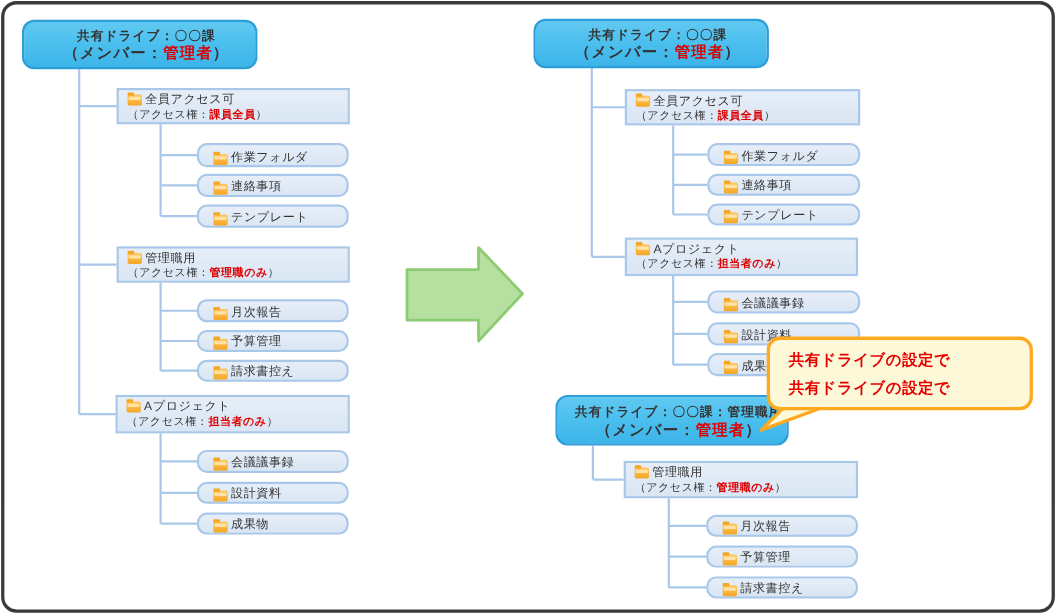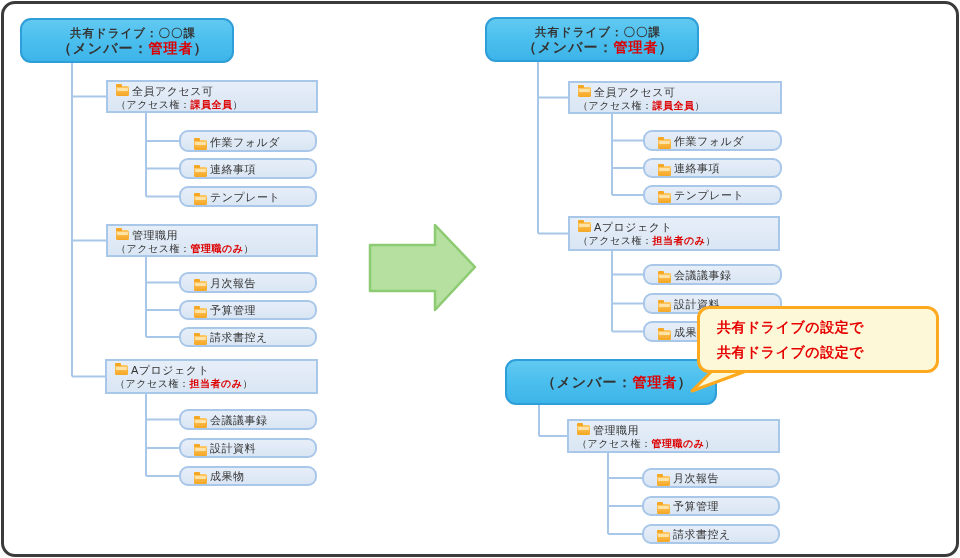--- a/index.html
+++ b/index.html
@@ -187,20 +187,21 @@
   <div class="node l2" style="left:643px;top:293px;width:139px;height:21px">
       <span class="folder"></span>
       <span>設計資料</span>
     </div>
   <div class="node l2" style="left:643px;top:321px;width:139px;height:21px">
       <span class="folder"></span>
       <span>成果物</span>
     </div>
 
   <div class="node root" style="left:505px;top:359px;width:212px;height:46px">
+    <div class="rt">共有ドライブ：〇〇課：管理職用</div>
     <div class="rs"><span>（メンバー：</span><span class="red">管理者</span><span>）</span></div>
   </div>
 
   <div class="node l1" style="left:567px;top:419px;width:213px;height:34px">
     <div class="row">
         <span class="folder"></span>
         <span>管理職用</span>
       </div>
     <div class="sub"><span>（アクセス権：</span><span class="red">管理職のみ</span><span>）</span></div>
   </div>

